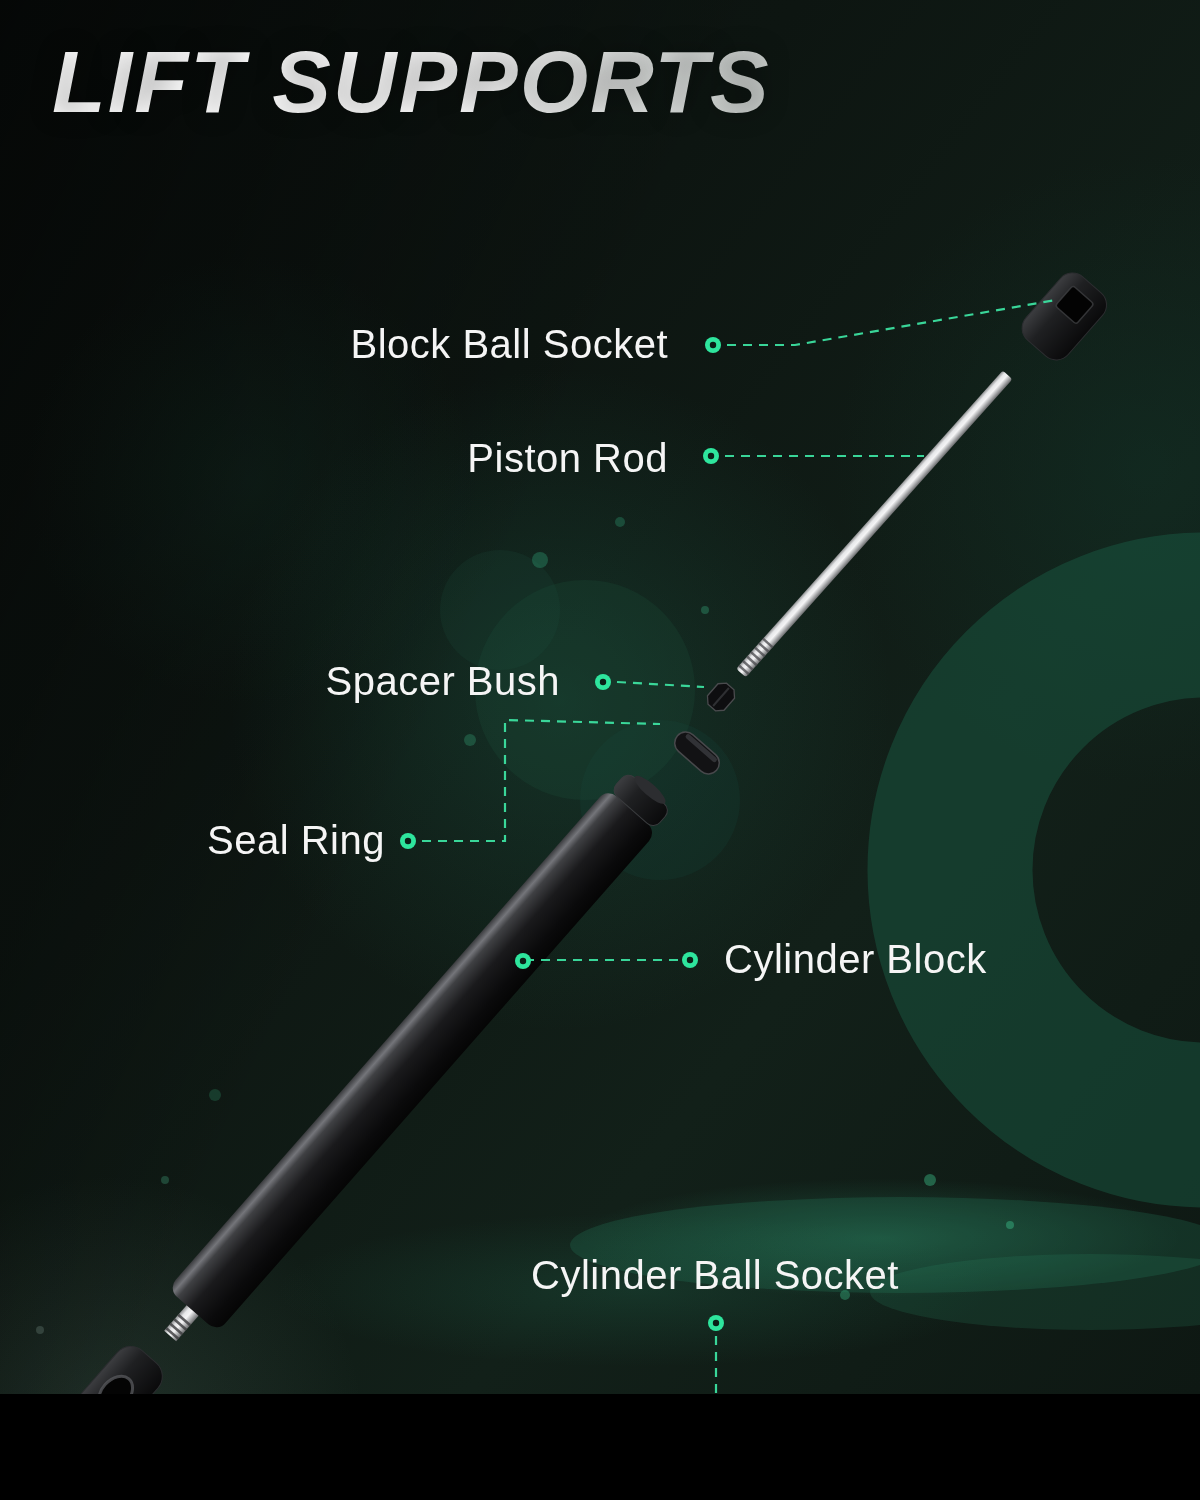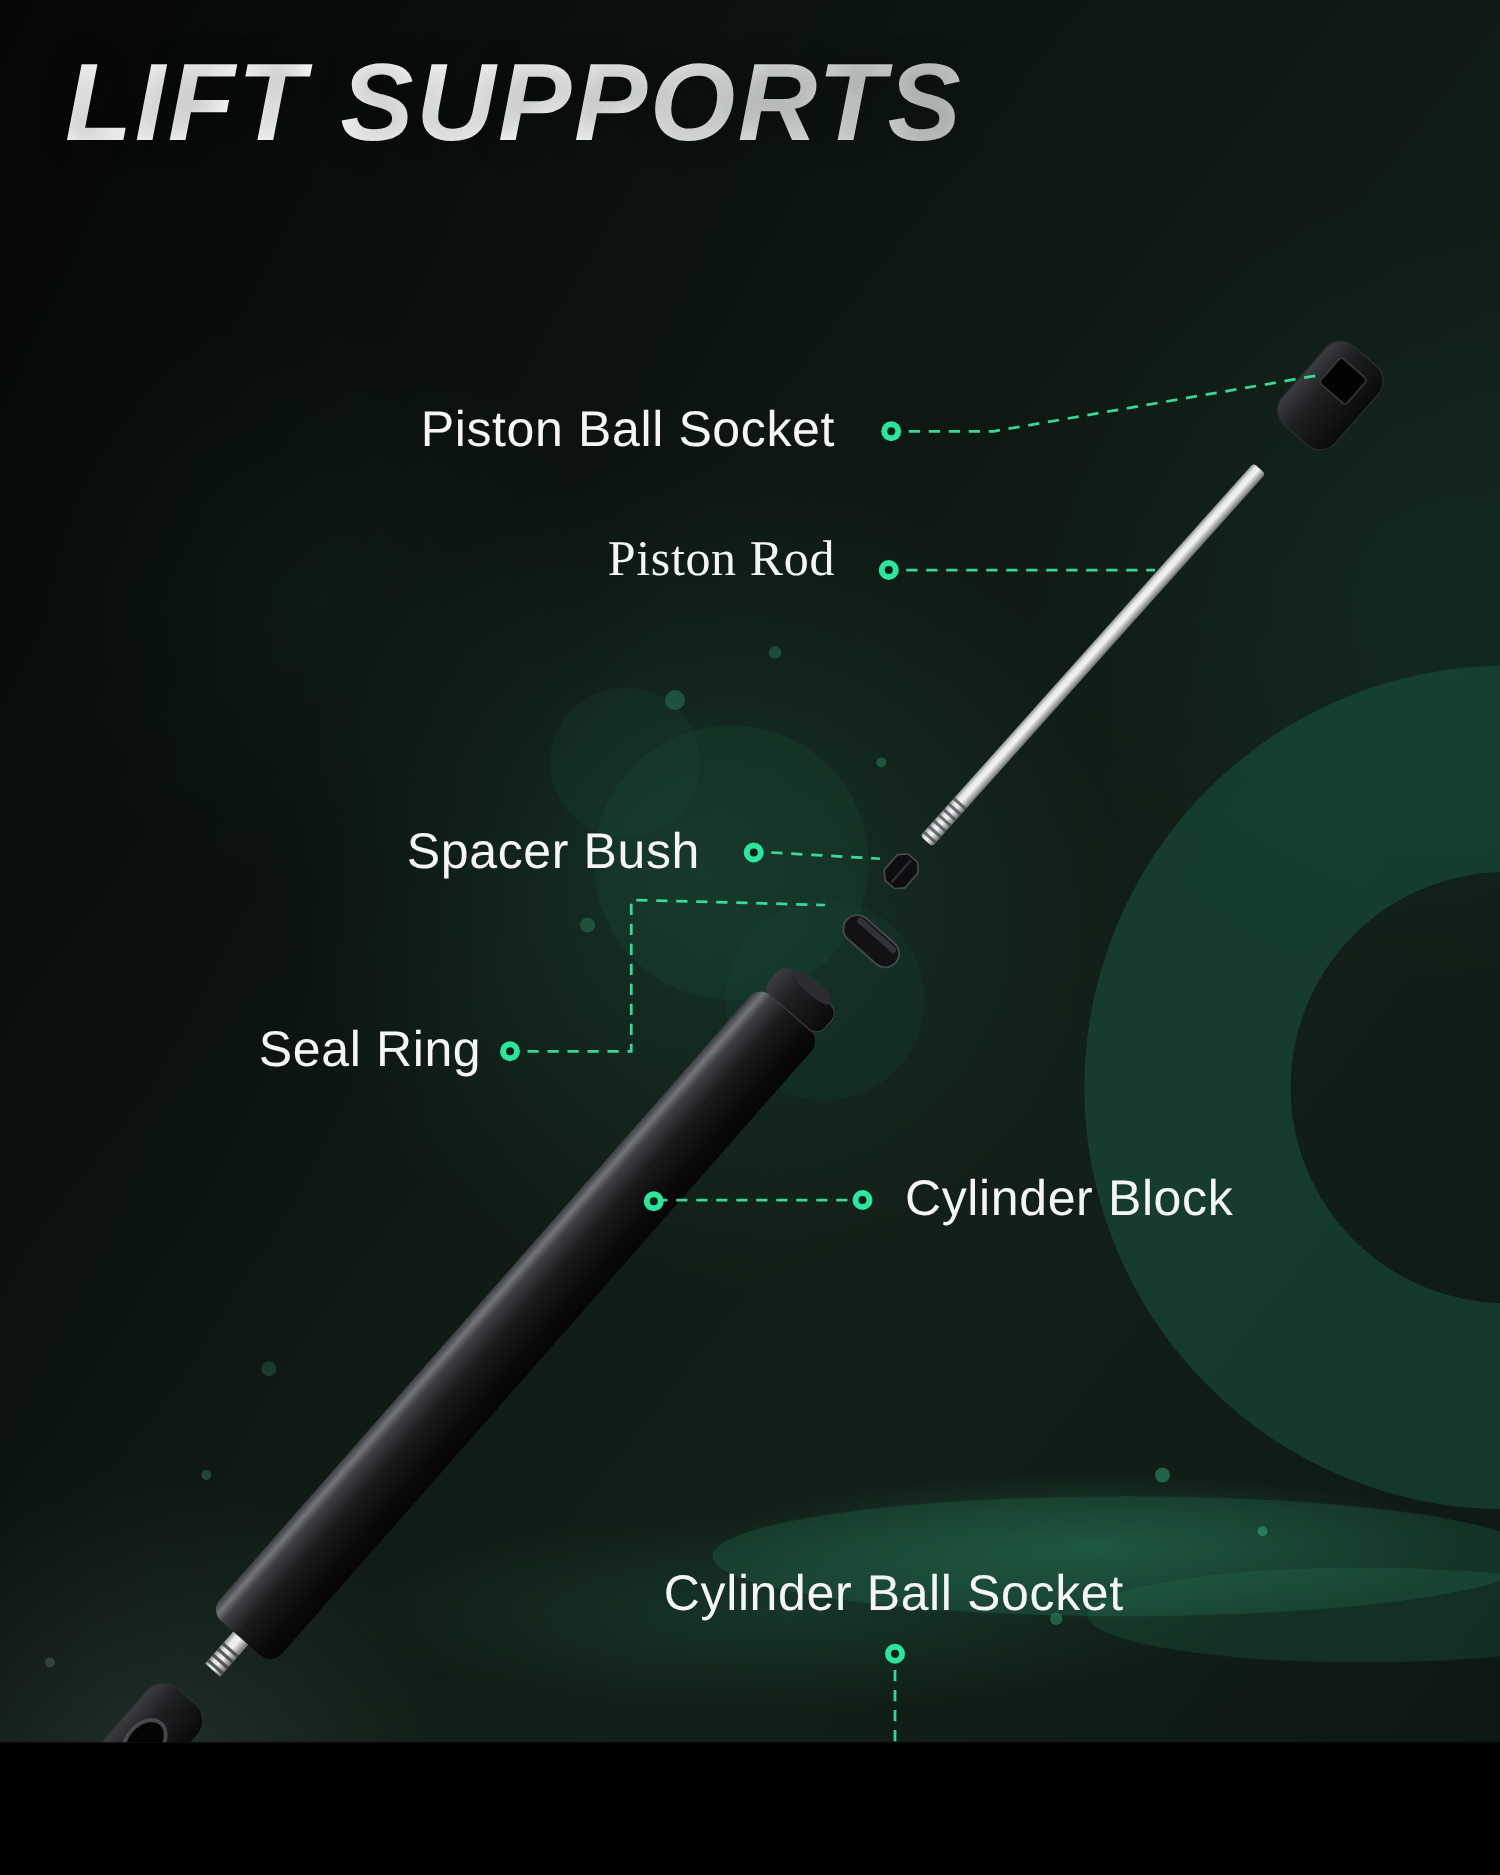--- a/index.html
+++ b/index.html
@@ -36,21 +36,21 @@
     -webkit-background-clip:text;background-clip:text;
     -webkit-text-fill-color:transparent;
     filter:drop-shadow(0 3px 10px rgba(0,0,0,.45));
   }
   .label{
     position:absolute;z-index:2;
     color:#f5f5f5;font-size:40px;font-weight:400;
     letter-spacing:.5px;white-space:nowrap;line-height:1.1;
   }
   .lbl-piston-ball-socket{right:532px;top:322px;}
-  .lbl-piston-rod{right:532px;top:425px;font-family:Liberation Serif, serif;}
+  .lbl-piston-rod{right:532px;top:436px;}
   .lbl-spacer-bush{right:640px;top:659px;}
   .lbl-seal-ring{right:815px;top:818px;}
   .lbl-cylinder-block{left:724px;top:937px;}
   .lbl-cylinder-ball-socket{left:715px;top:1253px;transform:translateX(-50%);}
 </style>
 </head>
 <body>
 
 <div class="canvas">
 
@@ -189,20 +189,20 @@
           <circle cx="716" cy="1323" r="8" fill="#2ee59d"></circle>
           <circle cx="716" cy="1323" r="3.2" fill="#0b1f17"></circle>
         </g>
       <g>
           <circle cx="134" cy="1412" r="8" fill="#2ee59d"></circle>
           <circle cx="134" cy="1412" r="3.2" fill="#0b1f17"></circle>
         </g>
     </g>
   </svg>
 
-  <div class="label lbl-piston-ball-socket">Piston Ball Socket</div>
+  <div class="label lbl-piston-ball-socket">Block Ball Socket</div>
   <div class="label lbl-piston-rod">Piston Rod</div>
   <div class="label lbl-seal-ring">Seal Ring</div>
   <div class="label lbl-spacer-bush">Spacer Bush</div>
   <div class="label lbl-cylinder-block">Cylinder Block</div>
   <div class="label lbl-cylinder-ball-socket">Cylinder Ball Socket</div>
 
 </div>
 
 </body></html>

